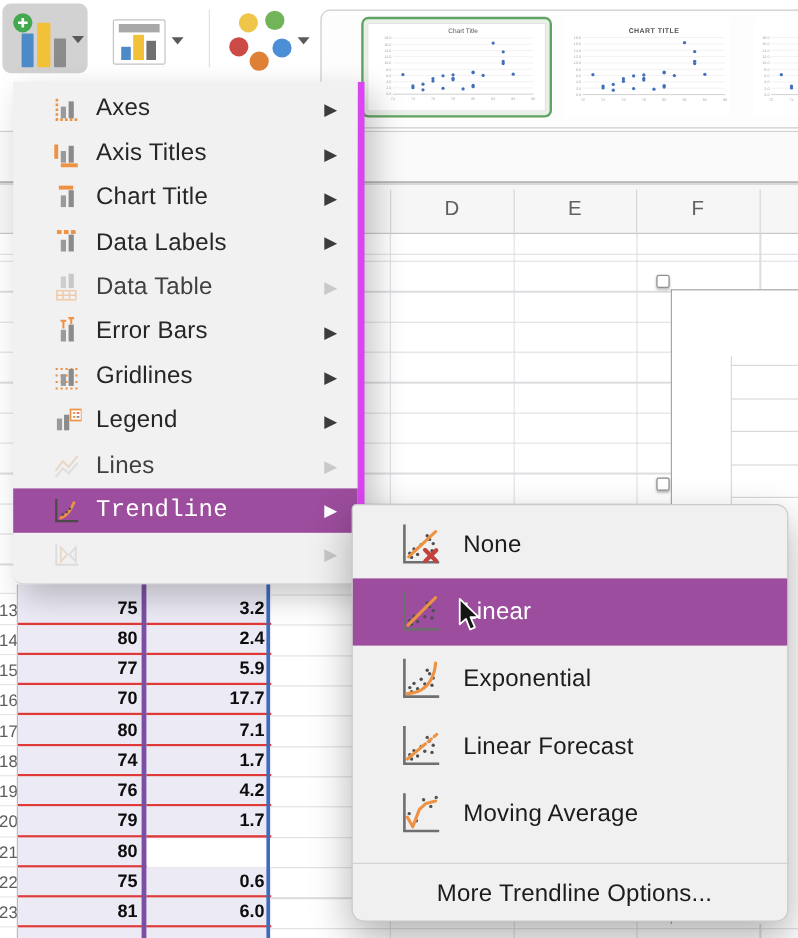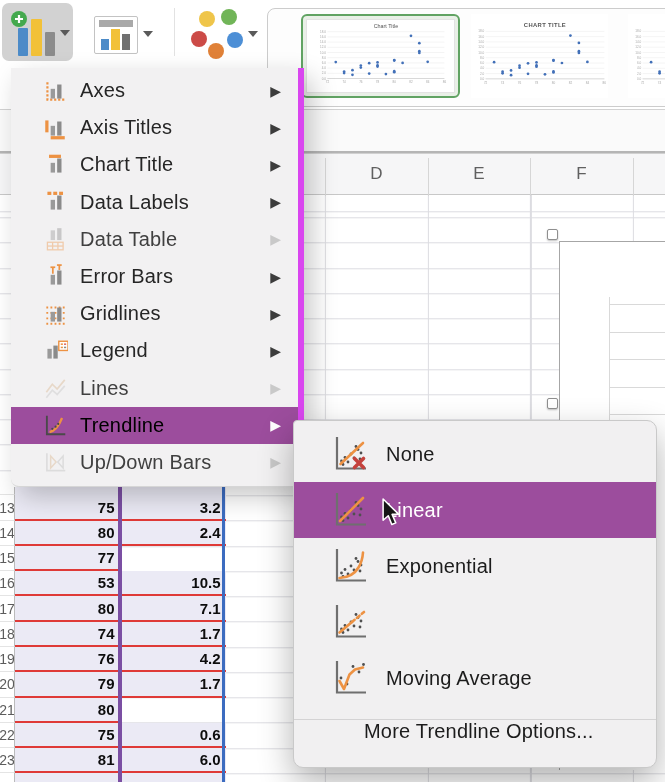--- a/index.html
+++ b/index.html
@@ -61,35 +61,35 @@
           box-shadow:8px 10px 26px rgba(0,0,0,.22); padding:4px 0;margin-left:11px; }
   .mi { display:flex; align-items:center; height:37.2px; }
   .mic { width:26px; height:26px; margin-left:31px; margin-right:12px; flex:0 0 auto; }
   .mic svg { display:block; width:26px; height:26px; }
   .mil { font-size:20px; letter-spacing:.2px; color:#262626; }
   .mar { margin-left:auto; margin-right:17px; font-size:14px; color:#3c3c3c; }
   .mi.dis .mil { color:#404040; }
   .mi.dis .mic { opacity:.4; }
   .mi.dis .mar { color:#c9c9c9; }
   .mi.hl { background:#9c4d9d; }
-  .mi.hl .mil { color:#000000; }
+  .mi.hl .mil { color:#ffffff;font-family:Liberation Mono, monospace; }
   .mi.hl .mar { color:#fff; }
 
   
   .submenu { position:absolute; left:293px; top:420px; width:364px; height:348px; background:#f1f0f1; z-index:22;
              border:1px solid #c9c9c9; border-radius:4px 10px 10px 10px;
              box-shadow:0 14px 34px rgba(0,0,0,.30); padding-top:5px; }
   .si { display:flex; align-items:center; height:56px; }
   .sic { width:44px; height:44px; margin-left:33px; margin-right:15px; flex:0 0 auto; }
   .sic svg { display:block; width:44px; height:44px; }
   .sil { font-size:20px; letter-spacing:.2px; color:#1c1c1c; }
   .si.hl { background:#9c4d9d; }
   .si.hl .sil { color:#fff; }
   .ssep { height:1px; background:#d4d3d4; margin-top:13px; }
-  .sfoot { display:flex; align-items:flex-start; height:51px; }
+  .sfoot { display:flex; align-items:center; height:51px; }
   .sfoot .sil { margin-left:70px; }
 
   
   .cursor { position:absolute; left:381px; top:498px; z-index:30; }
 </style>
 </head>
 <body>
 
 <div id="page">
 
@@ -140,27 +140,28 @@
           <span>14</span>
         </div>
       <div class="dc1">80</div>
       <div class="dc2">2.4</div>
     </div>
     <div class="drow">
       <div class="dgut">
           <span>15</span>
         </div>
       <div class="dc1">77</div>
+      <div class="dc2">5.9</div>
     </div>
     <div class="drow">
       <div class="dgut">
           <span>16</span>
         </div>
-      <div class="dc1">53</div>
-      <div class="dc2">10.5</div>
+      <div class="dc1">70</div>
+      <div class="dc2">17.7</div>
     </div>
     <div class="drow">
       <div class="dgut">
           <span>17</span>
         </div>
       <div class="dc1">80</div>
       <div class="dc2">7.1</div>
     </div>
     <div class="drow">
       <div class="dgut">
@@ -554,21 +555,20 @@
       <span class="mar">▶</span>
     </div>
     <div class="mi dis">
       <span class="mic">
           <svg viewBox="0 0 24 24" width="100%" height="100%">
             <path d="M4.5 4 V20 H21.5" stroke="#bdbdbd" stroke-width="1.5" fill="none"></path>
             <path d="M8 6.5 L13 12 L8 17.5 Z" fill="none" stroke="#d9b48c" stroke-width="1.4"></path>
             <path d="M19.5 6.5 L14.5 12 L19.5 17.5 Z" fill="none" stroke="#bdbdbd" stroke-width="1.4"></path>
           </svg>
         </span>
-      <span class="mil">Up/Down Bars</span>
       <span class="mar">▶</span>
     </div>
   </div>
 
   <div class="submenu">
     <div class="si">
       <span class="sic">
           <svg viewBox="0 0 44 44" width="100%" height="100%">
             <path d="M10 5 V36.5 H39" stroke="#6f6f6f" stroke-width="2.2" fill="none"></path>
             <circle cx="14.5" cy="29" r="1.4" fill="#4f4f4f"></circle>
@@ -636,20 +636,21 @@
             <circle cx="27" cy="26" r="1.4" fill="#4f4f4f"></circle>
             <circle cx="31" cy="17.5" r="1.4" fill="#4f4f4f"></circle>
             <circle cx="34" cy="21" r="1.4" fill="#4f4f4f"></circle>
             <circle cx="16" cy="32.5" r="1.4" fill="#4f4f4f"></circle>
             <circle cx="29" cy="14.5" r="1.4" fill="#4f4f4f"></circle>
             <circle cx="33" cy="27" r="1.4" fill="#4f4f4f"></circle>
             <path d="M12.5 32.5 L25 22" stroke="#ED9243" stroke-width="2.6" stroke-linecap="round"></path>
             <path d="M25 22 L37 12" stroke="#ED9243" stroke-width="2.6" stroke-dasharray="3.4 3" stroke-linecap="round"></path>
           </svg>
         </span>
+      <span class="sil">Linear Forecast</span>
     </div>
     <div class="si">
       <span class="sic">
           <svg viewBox="0 0 44 44" width="100%" height="100%">
             <path d="M10 5 V36.5 H39" stroke="#6f6f6f" stroke-width="2.2" fill="none"></path>
             <circle cx="14" cy="22" r="1.4" fill="#4f4f4f"></circle>
             <circle cx="20" cy="28" r="1.4" fill="#4f4f4f"></circle>
             <circle cx="26" cy="10.5" r="1.4" fill="#4f4f4f"></circle>
             <circle cx="32" cy="16" r="1.4" fill="#4f4f4f"></circle>
             <circle cx="36.5" cy="8.5" r="1.4" fill="#4f4f4f"></circle>

